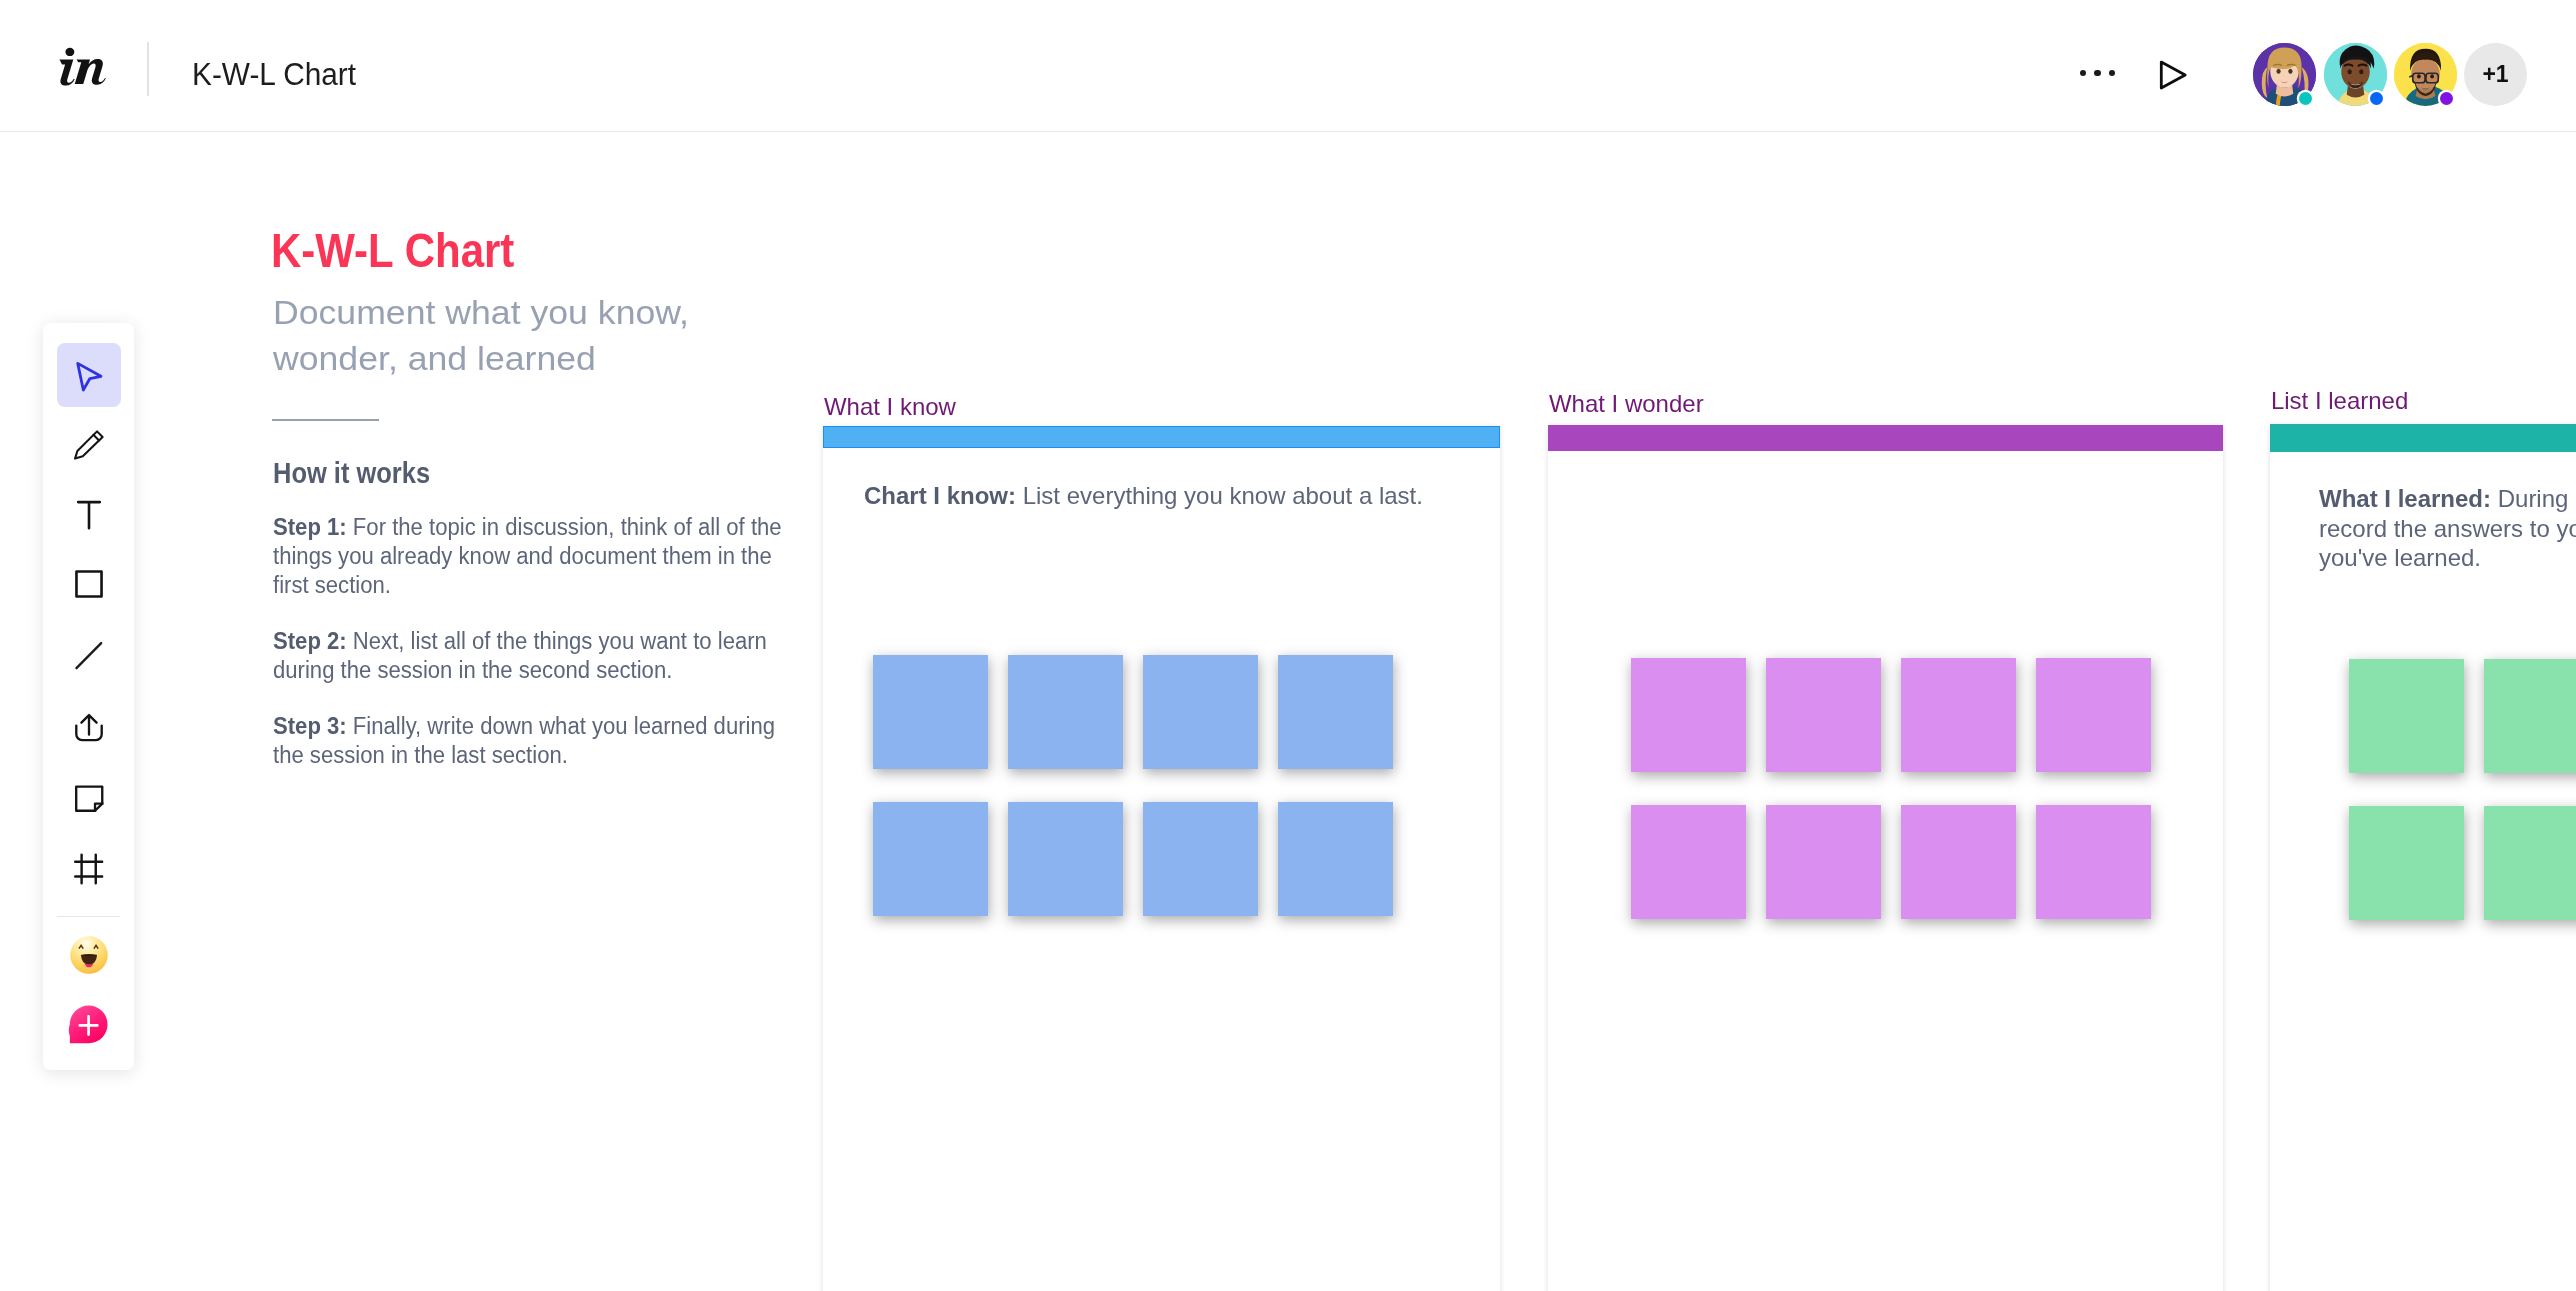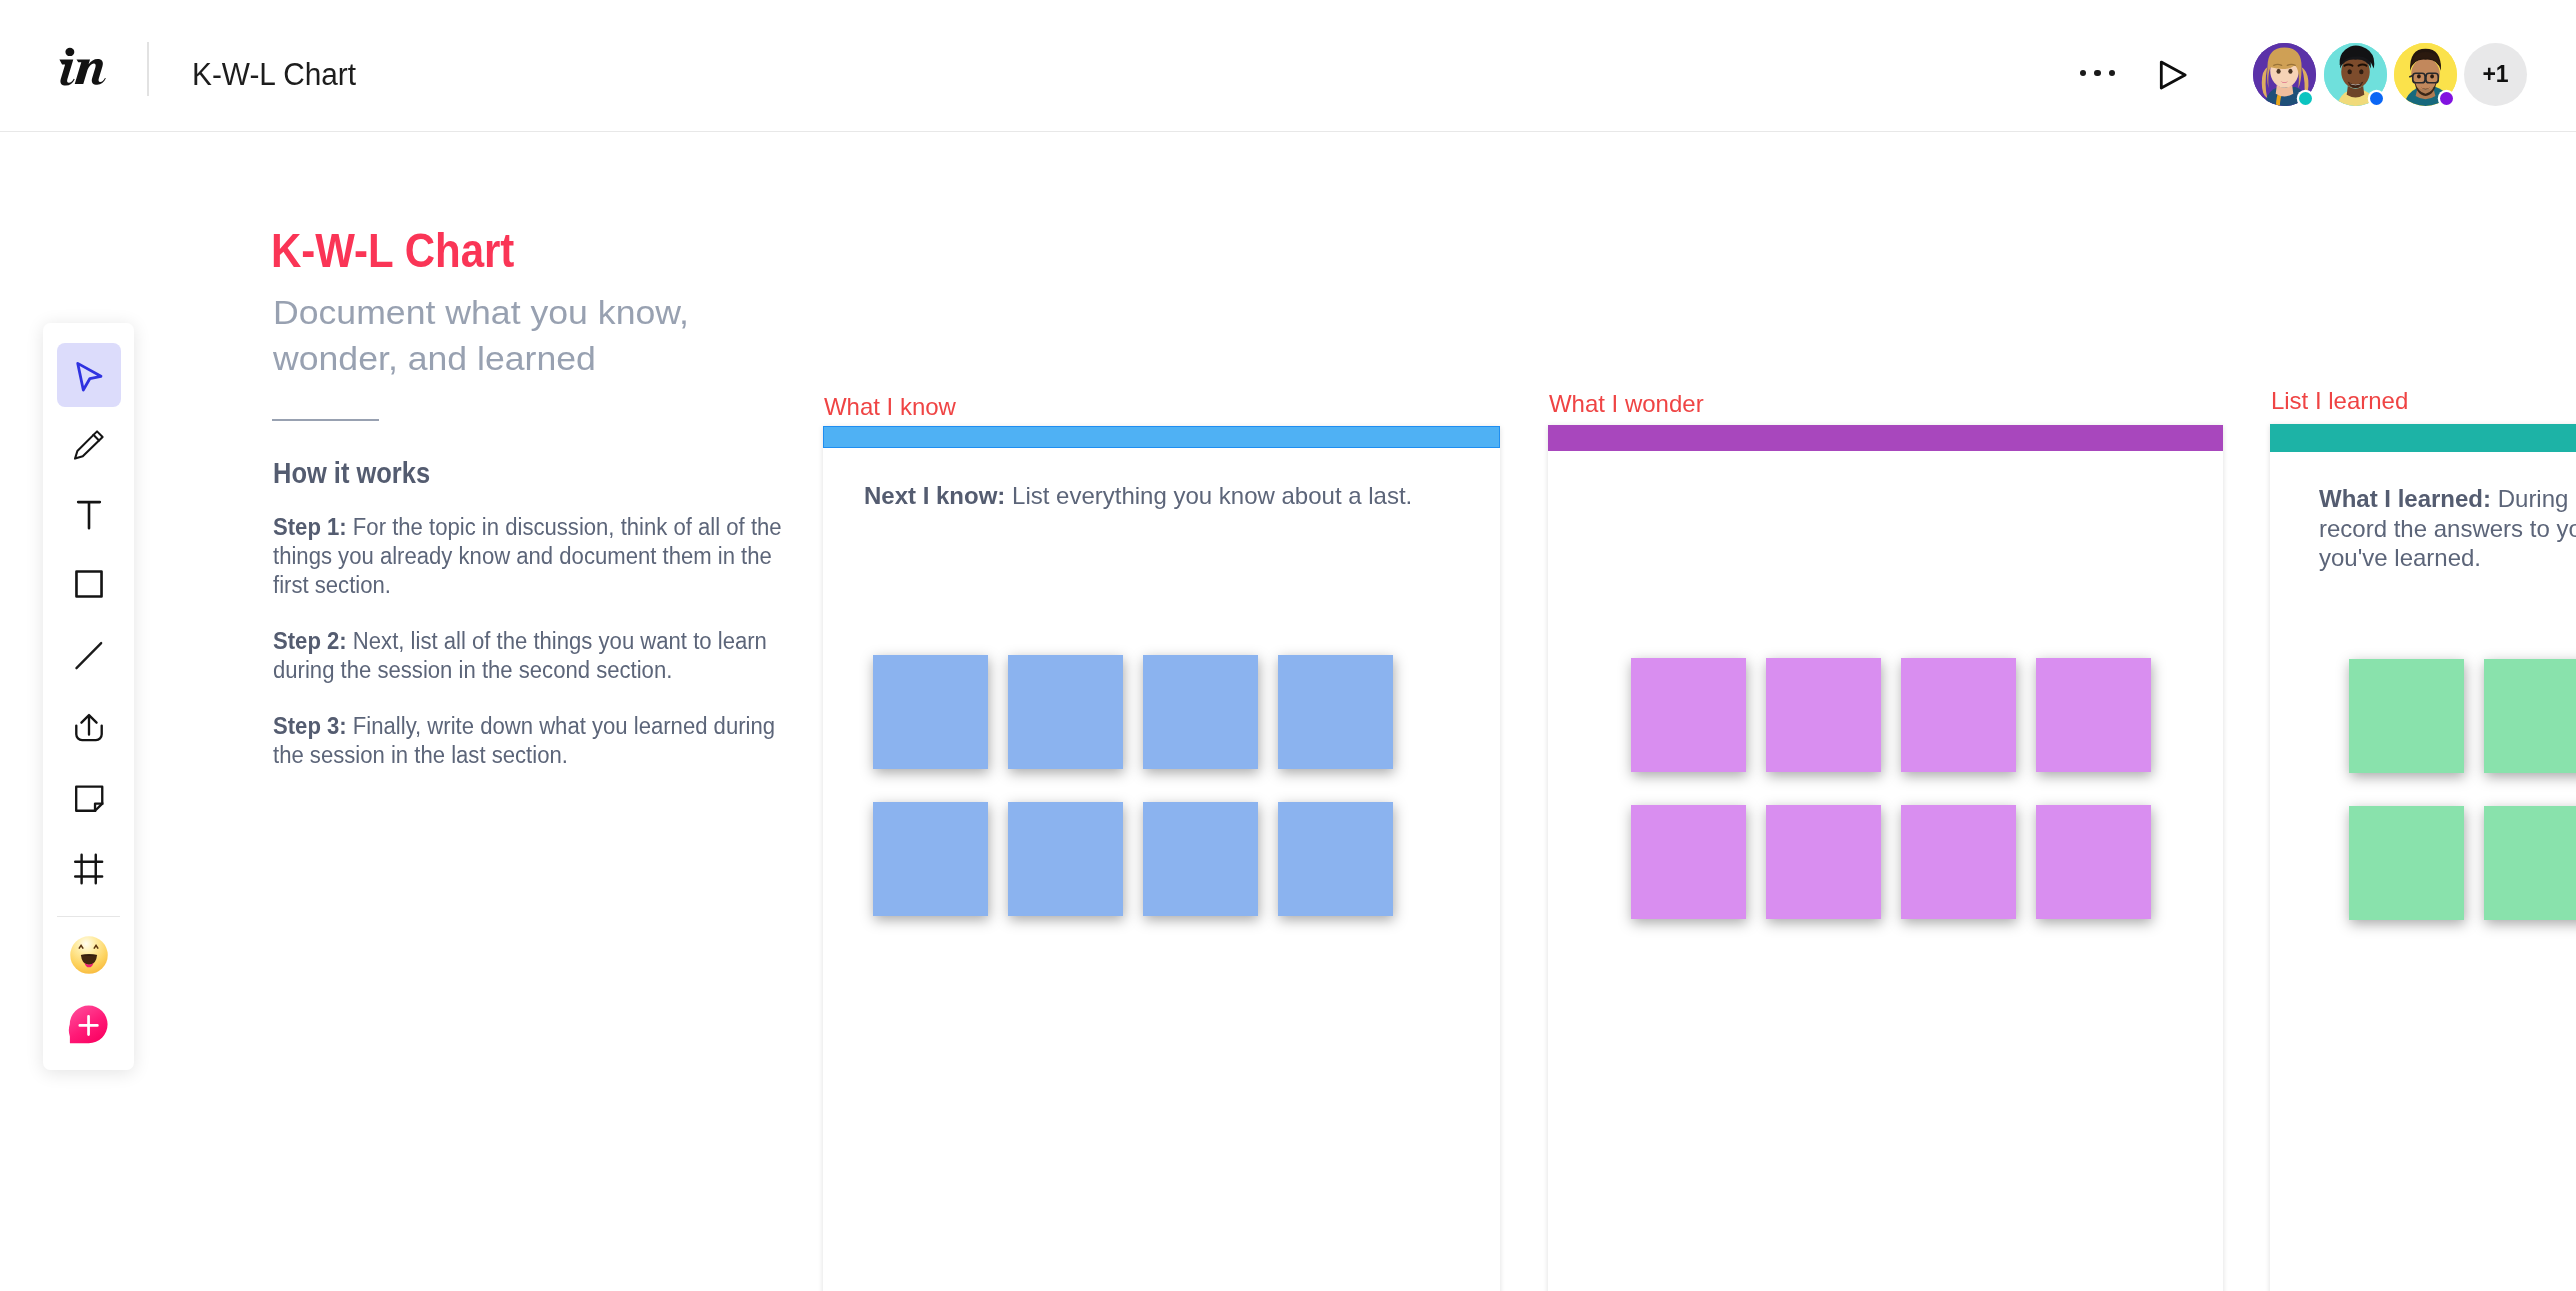--- a/index.html
+++ b/index.html
@@ -47,21 +47,21 @@
   .rule{position:absolute;left:272px;top:287px;width:107px;height:2.2px;background:#98a1b1;}
   .hiw{position:absolute;left:273px;top:324px;font-size:30px;font-weight:bold;color:#545c70;
        transform:scaleX(0.849);transform-origin:left top;white-space:nowrap;}
   .steps{position:absolute;left:273px;top:381px;width:530px;font-size:23px;color:#5c6579;
          line-height:29px;transform:scaleX(0.961);transform-origin:left top;}
   .steps p{margin:0 0 27px 0;}
   .steps b{font-weight:bold;color:#545c70;}
 
   
   .col{position:absolute;}
-  .col-label{position:absolute;font-size:24px;color:#ef4444;white-space:nowrap;}
+  .col-label{position:absolute;font-size:24px;color:#701a75;white-space:nowrap;}
   .card{position:absolute;background:#fff;box-shadow:0 0.9px 5.4px rgba(0,0,0,.13);}
   .band{position:absolute;left:0;top:0;width:100%;height:24px;}
   .card-text{position:absolute;left:43px;top:42px;right:36px;font-size:24px;color:#5c6579;
              line-height:29.5px;}
   .card-text b{font-weight:bold;color:#545c70;}
   .notes{position:absolute;}
   .note{position:absolute;width:115px;height:114px;box-shadow:0.9px 3.6px 12.5px rgba(0,0,0,.34);}
 </style>
 </head>
 <body>
@@ -79,21 +79,21 @@
     <div class="steps">
       <p><b>Step 1:</b><span> For the topic in discussion, think of all of the things you already know and document them in the first section.</span></p>
       <p><b>Step 2:</b><span> Next, list all of the things you want to learn during the session in the second section.</span></p>
       <p><b>Step 3:</b><span> Finally, write down what you learned during the session in the last section.</span></p>
     </div>
 
     <div class="col" id="col0" style="left: 823px; top: 0px;">
       <div class="col-label" style="left: 0.9px; top: 261px;">What I know</div>
       <div class="card" style="left: 0px; top: 294px; width: 677px; height: 901px;">
         <div class="band" style="background: rgb(79, 177, 244); height: 21.5px; border: 1.8px solid rgb(31, 142, 241); box-sizing: border-box;"></div>
-        <div class="card-text" style="left: 41px; top: 55px; width: 626px; right: auto;"><b>Next I know:</b><span> List everything you know about a last.</span></div>
+        <div class="card-text" style="left: 41px; top: 55px; width: 626px; right: auto;"><b>Chart I know:</b><span> List everything you know about a last.</span></div>
         <div class="notes" style="left: 50px; top: 229px; width: 537px; height: 268px;">
             <div class="note" style="left: 0px; top: 0px; background: rgb(139, 179, 239);"></div>
             <div class="note" style="left: 135px; top: 0px; background: rgb(139, 179, 239);"></div>
             <div class="note" style="left: 270px; top: 0px; background: rgb(139, 179, 239);"></div>
             <div class="note" style="left: 405px; top: 0px; background: rgb(139, 179, 239);"></div>
             <div class="note" style="left: 0px; top: 147px; background: rgb(139, 179, 239);"></div>
             <div class="note" style="left: 135px; top: 147px; background: rgb(139, 179, 239);"></div>
             <div class="note" style="left: 270px; top: 147px; background: rgb(139, 179, 239);"></div>
             <div class="note" style="left: 405px; top: 147px; background: rgb(139, 179, 239);"></div>
           </div>

